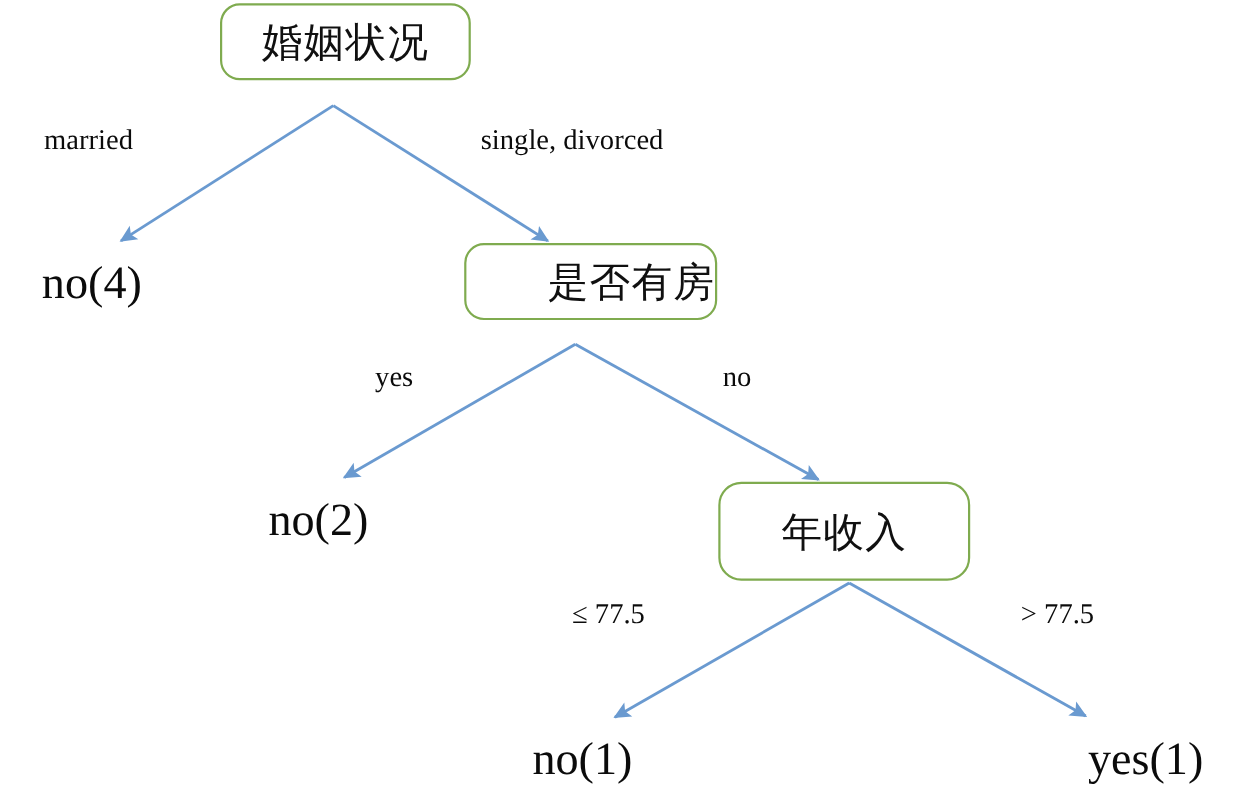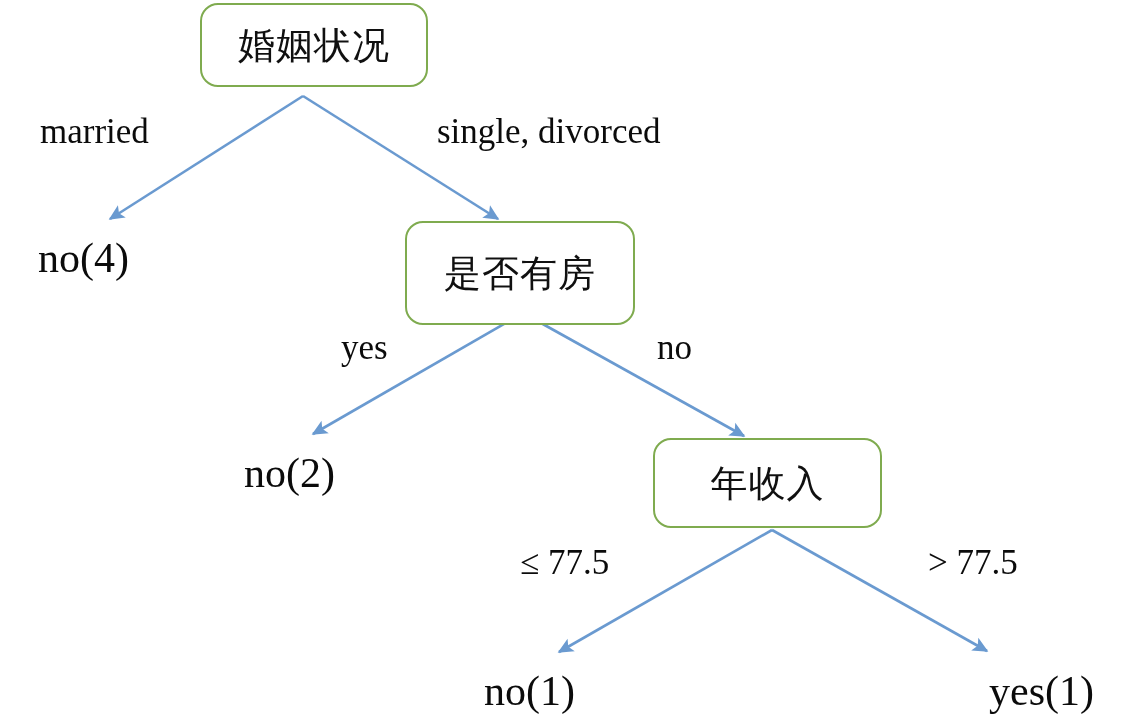--- a/index.html
+++ b/index.html
@@ -45,21 +45,21 @@
     position: absolute;
     font-family: "Liberation Serif", "DejaVu Serif", serif;
     font-size: 42px;
     line-height: 1;
     color: #0b0b0b;
     white-space: nowrap;
   }
   .edge-label {
     position: absolute;
     font-family: "Liberation Serif", "DejaVu Serif", serif;
-    font-size: 35px;
+    font-size: 26px;
     line-height: 1;
     color: #0b0b0b;
     white-space: nowrap;
   }
 </style>
 </head>
 <body>
 
 <div id="canvas">
 
@@ -72,29 +72,29 @@
     <g id="edge-lines">
         <line x1="303" y1="96" x2="110" y2="219" stroke="#6A9AD0" stroke-width="2.6" marker-end="url(#arrowhead)"></line>
         <line x1="303" y1="96" x2="498" y2="219" stroke="#6A9AD0" stroke-width="2.6" marker-end="url(#arrowhead)"></line>
         <line x1="523" y1="313" x2="313" y2="434" stroke="#6A9AD0" stroke-width="2.6" marker-end="url(#arrowhead)"></line>
         <line x1="523" y1="313" x2="744" y2="436" stroke="#6A9AD0" stroke-width="2.6" marker-end="url(#arrowhead)"></line>
         <line x1="772" y1="530" x2="559" y2="652" stroke="#6A9AD0" stroke-width="2.6" marker-end="url(#arrowhead)"></line>
         <line x1="772" y1="530" x2="987" y2="651" stroke="#6A9AD0" stroke-width="2.6" marker-end="url(#arrowhead)"></line>
       </g>
   </svg>
 
-  <div class="node" style="left:200px; top:3px; width:228px; height:84px;">
+  <div class="node" style="left:200px; top:3px; width:228px; height:70px;">
     <span class="node-label">婚姻状况</span>
   </div>
 
-  <div class="node" style="left:405px; top:221px; width:230px; height:104px;">
+  <div class="node" style="left:422px; top:221px; width:230px; height:70px;justify-content:flex-end;">
     <span class="node-label">是否有房</span>
   </div>
 
-  <div class="node" style="left:653px; top:438px; width:229px; height:90px;">
+  <div class="node" style="left:653px; top:438px; width:229px; height:90px;border-radius:21px;">
     <span class="node-label">年收入</span>
   </div>
 
   <div class="leaf" style="left:38px; top:237px;">
     <span>no(4)</span>
   </div>
 
   <div class="leaf" style="left:244px; top:452px;text-align:center;">
     <span>no(2)</span>
   </div>

